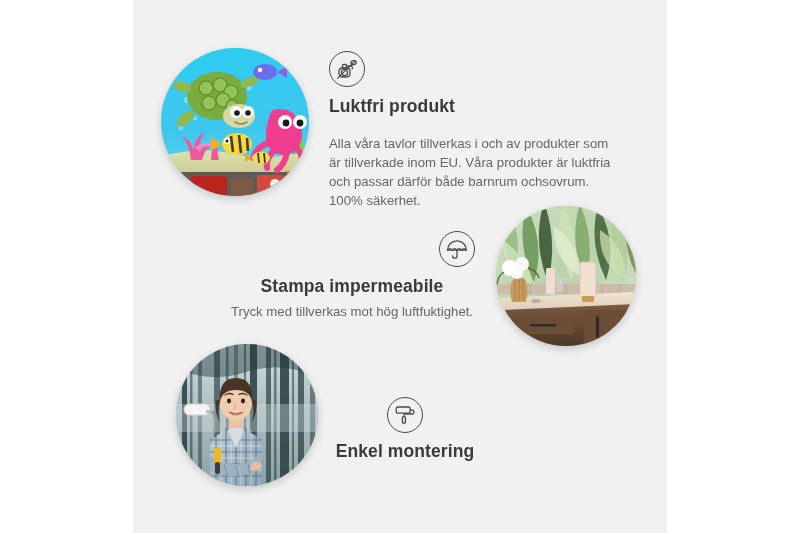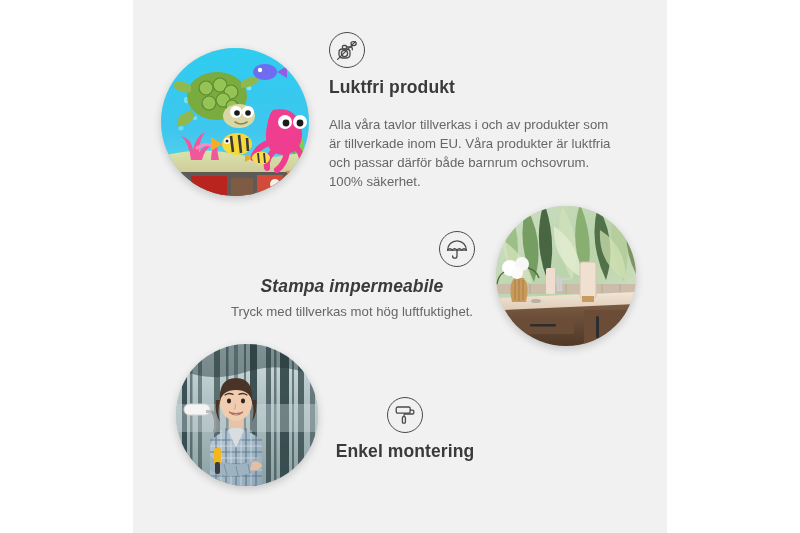--- a/index.html
+++ b/index.html
@@ -48,32 +48,32 @@
     letter-spacing: .1px;
     line-height: 1.25;
   }
   .feat-body {
     font-size: 13.2px;
     color: #666666;
     line-height: 1.45;
   }
 
   
-  #feature-odourless { left: 329px; top: 32px; width: 300px; }
+  #feature-odourless { left: 329px; top: 51px; width: 300px; }
   #feature-odourless .feat-icon { margin-bottom: 9px; }
   #feature-odourless .feat-title { margin-bottom: 5px; }
   #feature-odourless .feat-body { width: 290px; margin-top: 16px; }
 
   
   #feature-waterproof {
     left: 207px; top: 231px; width: 290px;
     display: flex; flex-direction: column; align-items: center; text-align: center;
   }
   #feature-waterproof .feat-icon { margin: 0 0 9px 210px; }
-  #feature-waterproof .feat-title { margin-bottom: 4px; font-style: italic; }
+  #feature-waterproof .feat-title { margin-bottom: 4px; }
 
   
   #feature-assembly {
     left: 300px; top: 397px; width: 210px;
     display: flex; flex-direction: column; align-items: center; text-align: center;
   }
   #feature-assembly .feat-icon { margin: 0 0 8px 0; }
   #feature-assembly .feat-title { margin-bottom: 9px; }
 </style>
 </head>

